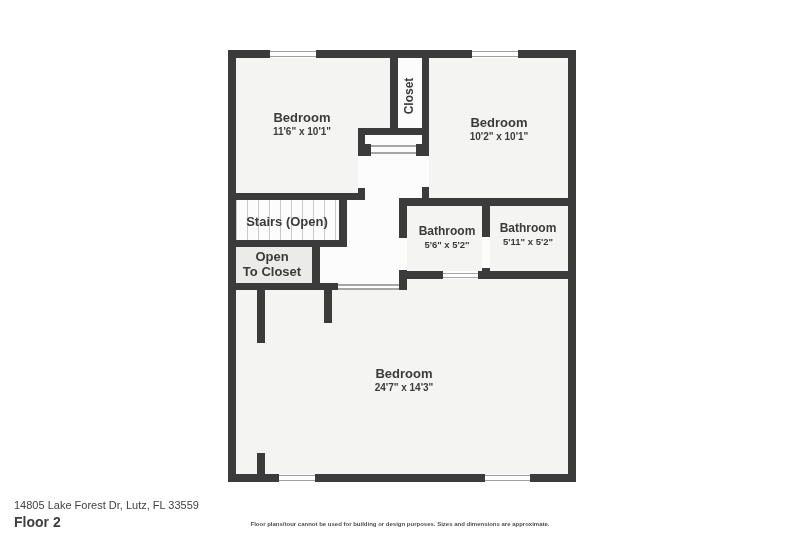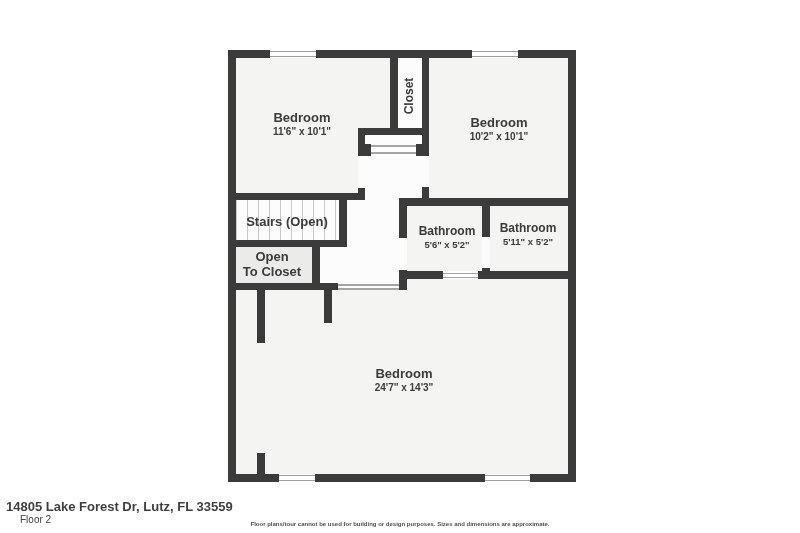--- a/index.html
+++ b/index.html
@@ -28,22 +28,22 @@
   .window i.t{top:1px}.window i.b{bottom:1px}
   
   .lbl{position:absolute;transform:translate(-50%,-50%);text-align:center;white-space:nowrap;z-index:20;line-height:1.25;}
   .lbl .nm{display:block;font-size:13px;font-weight:bold;}
   .lbl .dm{display:block;font-size:10px;font-weight:600;}
   .lbl.small .nm{font-size:12px;}
   .lbl.small .dm{font-size:9.5px;}
   .lbl.vert{transform:translate(-50%,-50%) rotate(-90deg);}
   .lbl.twolines .nm{line-height:1.15;}
   
-  .footer-address{position:absolute;left:6px;top:499px;font-size:13px;font-weight:bold;color:#3f3f3f;z-index:30;}
-  .footer-floor{position:absolute;left:20px;top:514px;font-size:10px;font-weight:normal;color:#3f3f3f;z-index:30;}
+  .footer-address{position:absolute;left:14px;top:499px;font-size:11px;font-weight:normal;color:#3f3f3f;z-index:30;}
+  .footer-floor{position:absolute;left:14px;top:514px;font-size:14px;font-weight:bold;color:#3f3f3f;z-index:30;}
   .footer-disclaimer{position:absolute;left:50%;top:521px;transform:translateX(-50%);
                      font-size:6px;font-weight:600;color:#4f4f4f;white-space:nowrap;z-index:30;}
 </style>
 </head>
 <body>
 
 <div class="canvas">
 
   <div class="plan-base"></div>
 

